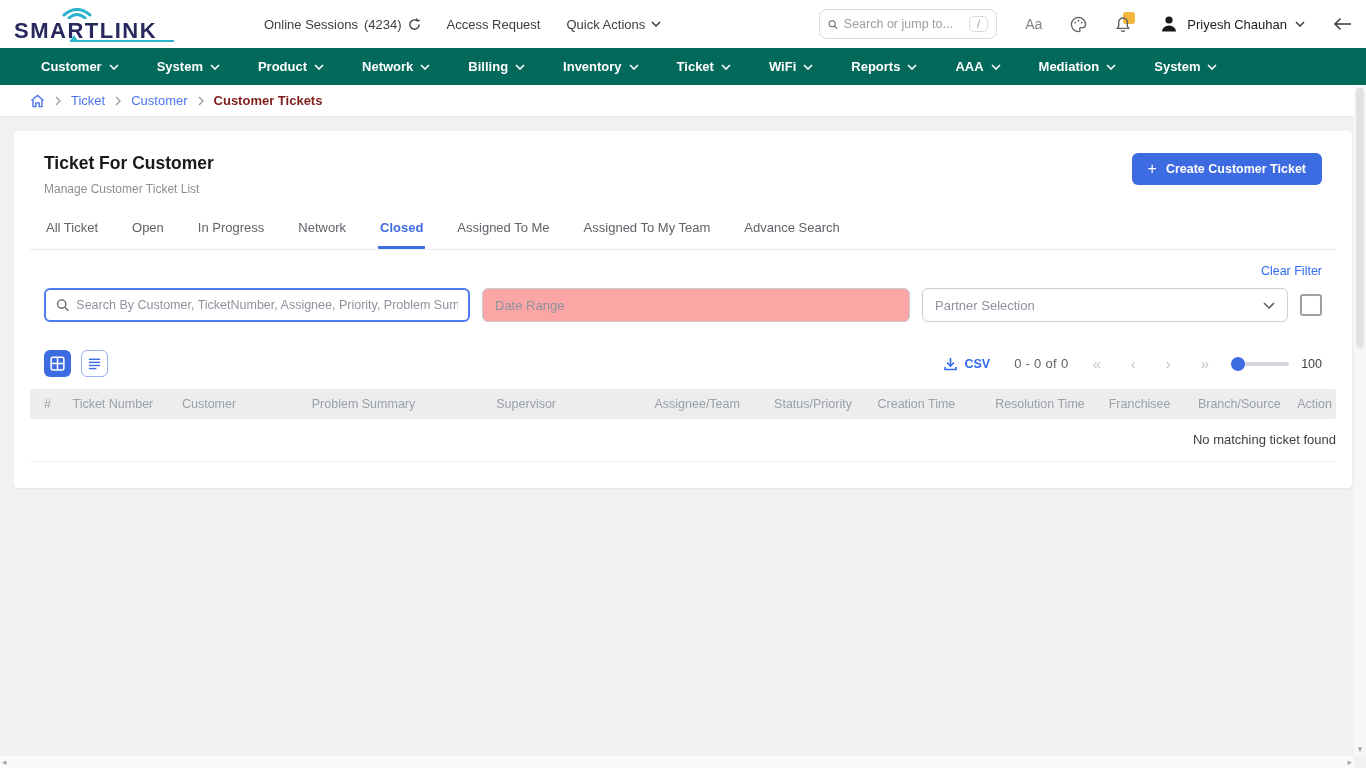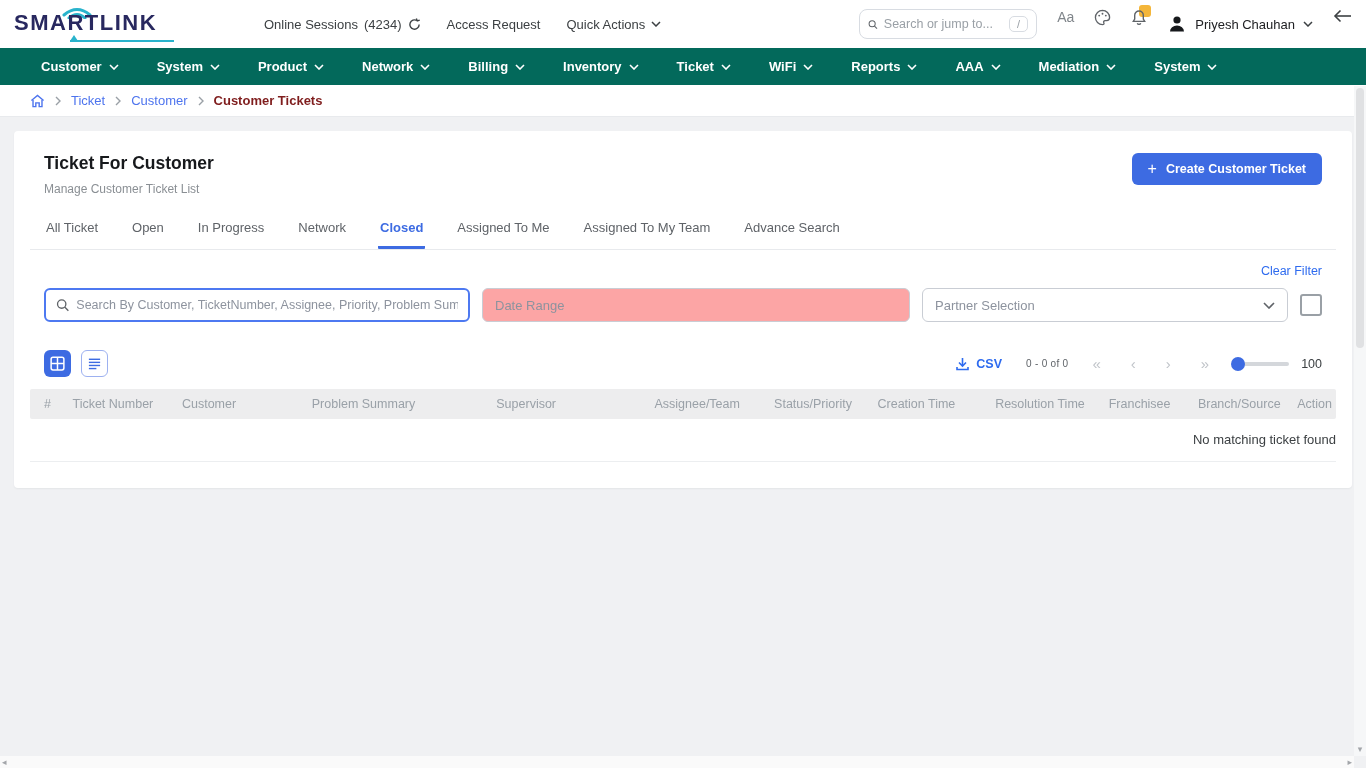--- a/index.html
+++ b/index.html
@@ -14,34 +14,34 @@
 
   
   .app-header {
     height:48px; background:#fff;
     display:flex; align-items:center;
     padding:0 14px; gap:26px;
   }
   .logo { position:relative; width:168px; height:36px; cursor:pointer; flex:none; }
   .logo-text {
     font-size:22px; font-weight:800; letter-spacing:1.5px;
-    color:#28285f; position:absolute; left:0; top:4px;
+    color:#28285f; position:absolute; left:0; top:12px;
   }
   .logo-arcs { position:absolute; left:46px; top:-3px; }
   .logo-underline {
     position:absolute; left:56px; right:8px; bottom:0;
     height:2px; background:#29b3cc;
   }
   .logo-underline:before {
     content:""; position:absolute; left:0; top:-5px;
     border-left:4px solid transparent; border-right:4px solid transparent;
     border-bottom:6px solid #29b3cc;
   }
   .hdr-link { font-size:13px; color:#3c4043; display:flex; align-items:center; gap:6px; cursor:pointer; white-space:nowrap; }
-  .hdr-right { margin-left:auto; display:flex; gap:20px;padding-left:20px; }
+  .hdr-right { margin-left:auto; display:flex; align-items:center; gap:28px;padding-left:20px; }
   .global-search {
     width:178px; height:30px; border:1px solid #d8dce2; border-radius:8px;
     display:flex; align-items:center; gap:6px; padding:0 8px; background:#fff;
   }
   .global-search input {
     border:none; outline:none; width:100%; font-size:12.5px;
     font-family:"Liberation Sans", sans-serif; color:#3c4043; background:transparent;
   }
   .global-search input::placeholder { color:#9aa0a6; }
   .kbd-slash {
@@ -143,21 +143,21 @@
   .toolbar-row { display:flex; align-items:center; margin-top:28px; padding:0 14px; }
   .view-toggles { display:flex; gap:10px; }
   .toggle-btn {
     width:27px; height:27px; border-radius:6px; display:flex;
     align-items:center; justify-content:center; cursor:pointer;
   }
   .toggle-btn.active { background:#3d6be2; color:#fff; }
   .toggle-btn.inactive { background:#fff; border:1px solid #9db1f0; color:#3d6be2; }
   .toolbar-right { margin-left:auto; display:flex; align-items:center; gap:24px; }
   .csv-btn { display:flex; align-items:center; gap:7px; color:#2e6bef; font-size:12.5px; font-weight:700; cursor:pointer; }
-  .range-label { font-size:10px; color:#5f6368; letter-spacing:.3px; }
+  .range-label { font-size:13px; color:#5f6368; letter-spacing:.3px; }
   .pager { display:flex; align-items:center; gap:30px; }
   .pager-btn { font-size:15px; color:#c0c4c9; cursor:pointer; line-height:1; }
   .page-size { display:flex; align-items:center; gap:12px; }
   .slider-track { position:relative; width:56px; height:4px; background:#d4d7db; border-radius:2px; cursor:pointer; }
   .slider-knob {
     position:absolute; left:-2px; top:50%; transform:translateY(-50%);
     width:14px; height:14px; border-radius:50%; background:#3d6be2;
   }
   .page-size-value { font-size:12.5px; color:#3c4043; }
 

